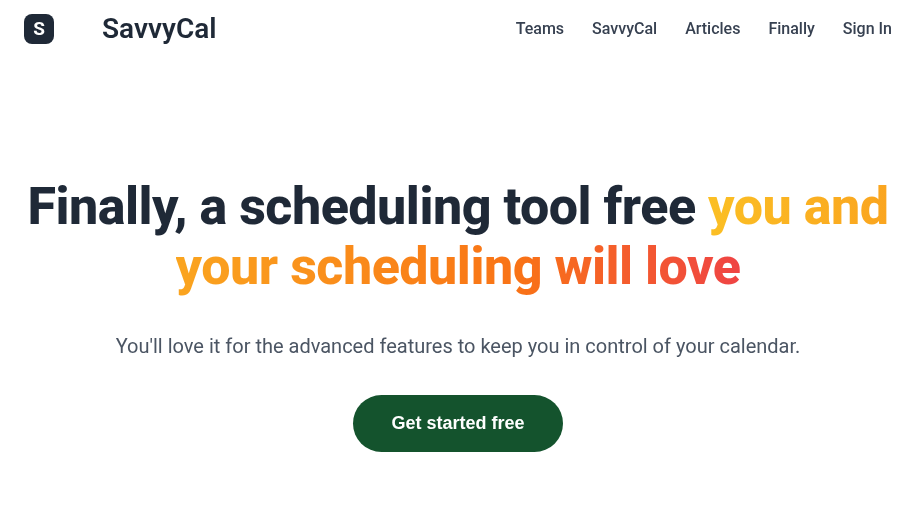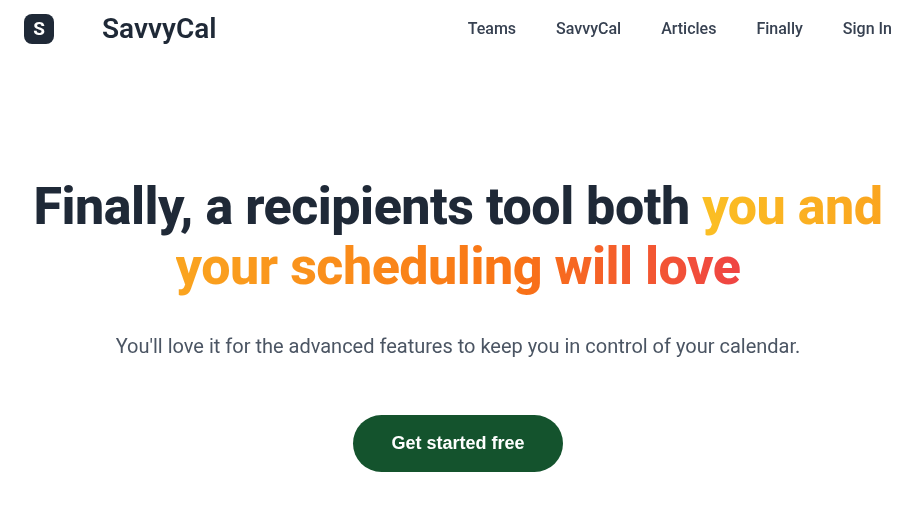--- a/index.html
+++ b/index.html
@@ -38,21 +38,21 @@
       font-size: 19px;
     }
     .logo-text {
       font-size: 28px;
       font-weight: 600;
       color: #1f2937;
       margin-left: 40px;
     }
     .nav {
       display: flex;
-      gap: 40px;
+      gap: 28px;
       align-items: flex-end;
     }
     .nav a {
       text-decoration: none;
       color: #374151;
       font-size: 16px;
       font-weight: 500;
       cursor: pointer;
     }
     .hero {
@@ -71,21 +71,21 @@
       background: linear-gradient(90deg, #fbbf24 0%, #f97316 70%, #ef4444 100%);
       -webkit-background-clip: text;
       background-clip: text;
       -webkit-text-fill-color: transparent;
       color: transparent;
     }
     .hero-sub {
       font-size: 20px;
       color: #4b5563;
       line-height: 1.9;
-      margin-bottom: 50px;
+      margin-bottom: 30px;
       font-weight: 400;
     }
     .cta-btn {
       display: inline-block;
       background: #14532d;
       color: #ffffff;
       font-size: 18px;
       font-weight: 600;
       padding: 18px 38px;
       border-radius: 9999px;
@@ -105,19 +105,19 @@
     <a>Teams</a>
     <a>SavvyCal</a>
     <a>Articles</a>
     <a>Finally</a>
     <a>Sign In</a>
   </nav>
 </header>
 
 <section class="hero">
   <h1 class="hero-title">
-    <span>Finally, a recipients tool both </span><span class="gradient-text">you and your scheduling will love</span>
+    <span>Finally, a scheduling tool free </span><span class="gradient-text">you and your scheduling will love</span>
   </h1>
   <p class="hero-sub">
     <span>You'll love it for the advanced features to keep you in control of your calendar.</span><br>
   </p>
   <button class="cta-btn">Get started free</button>
 </section>
 
 </body></html>

